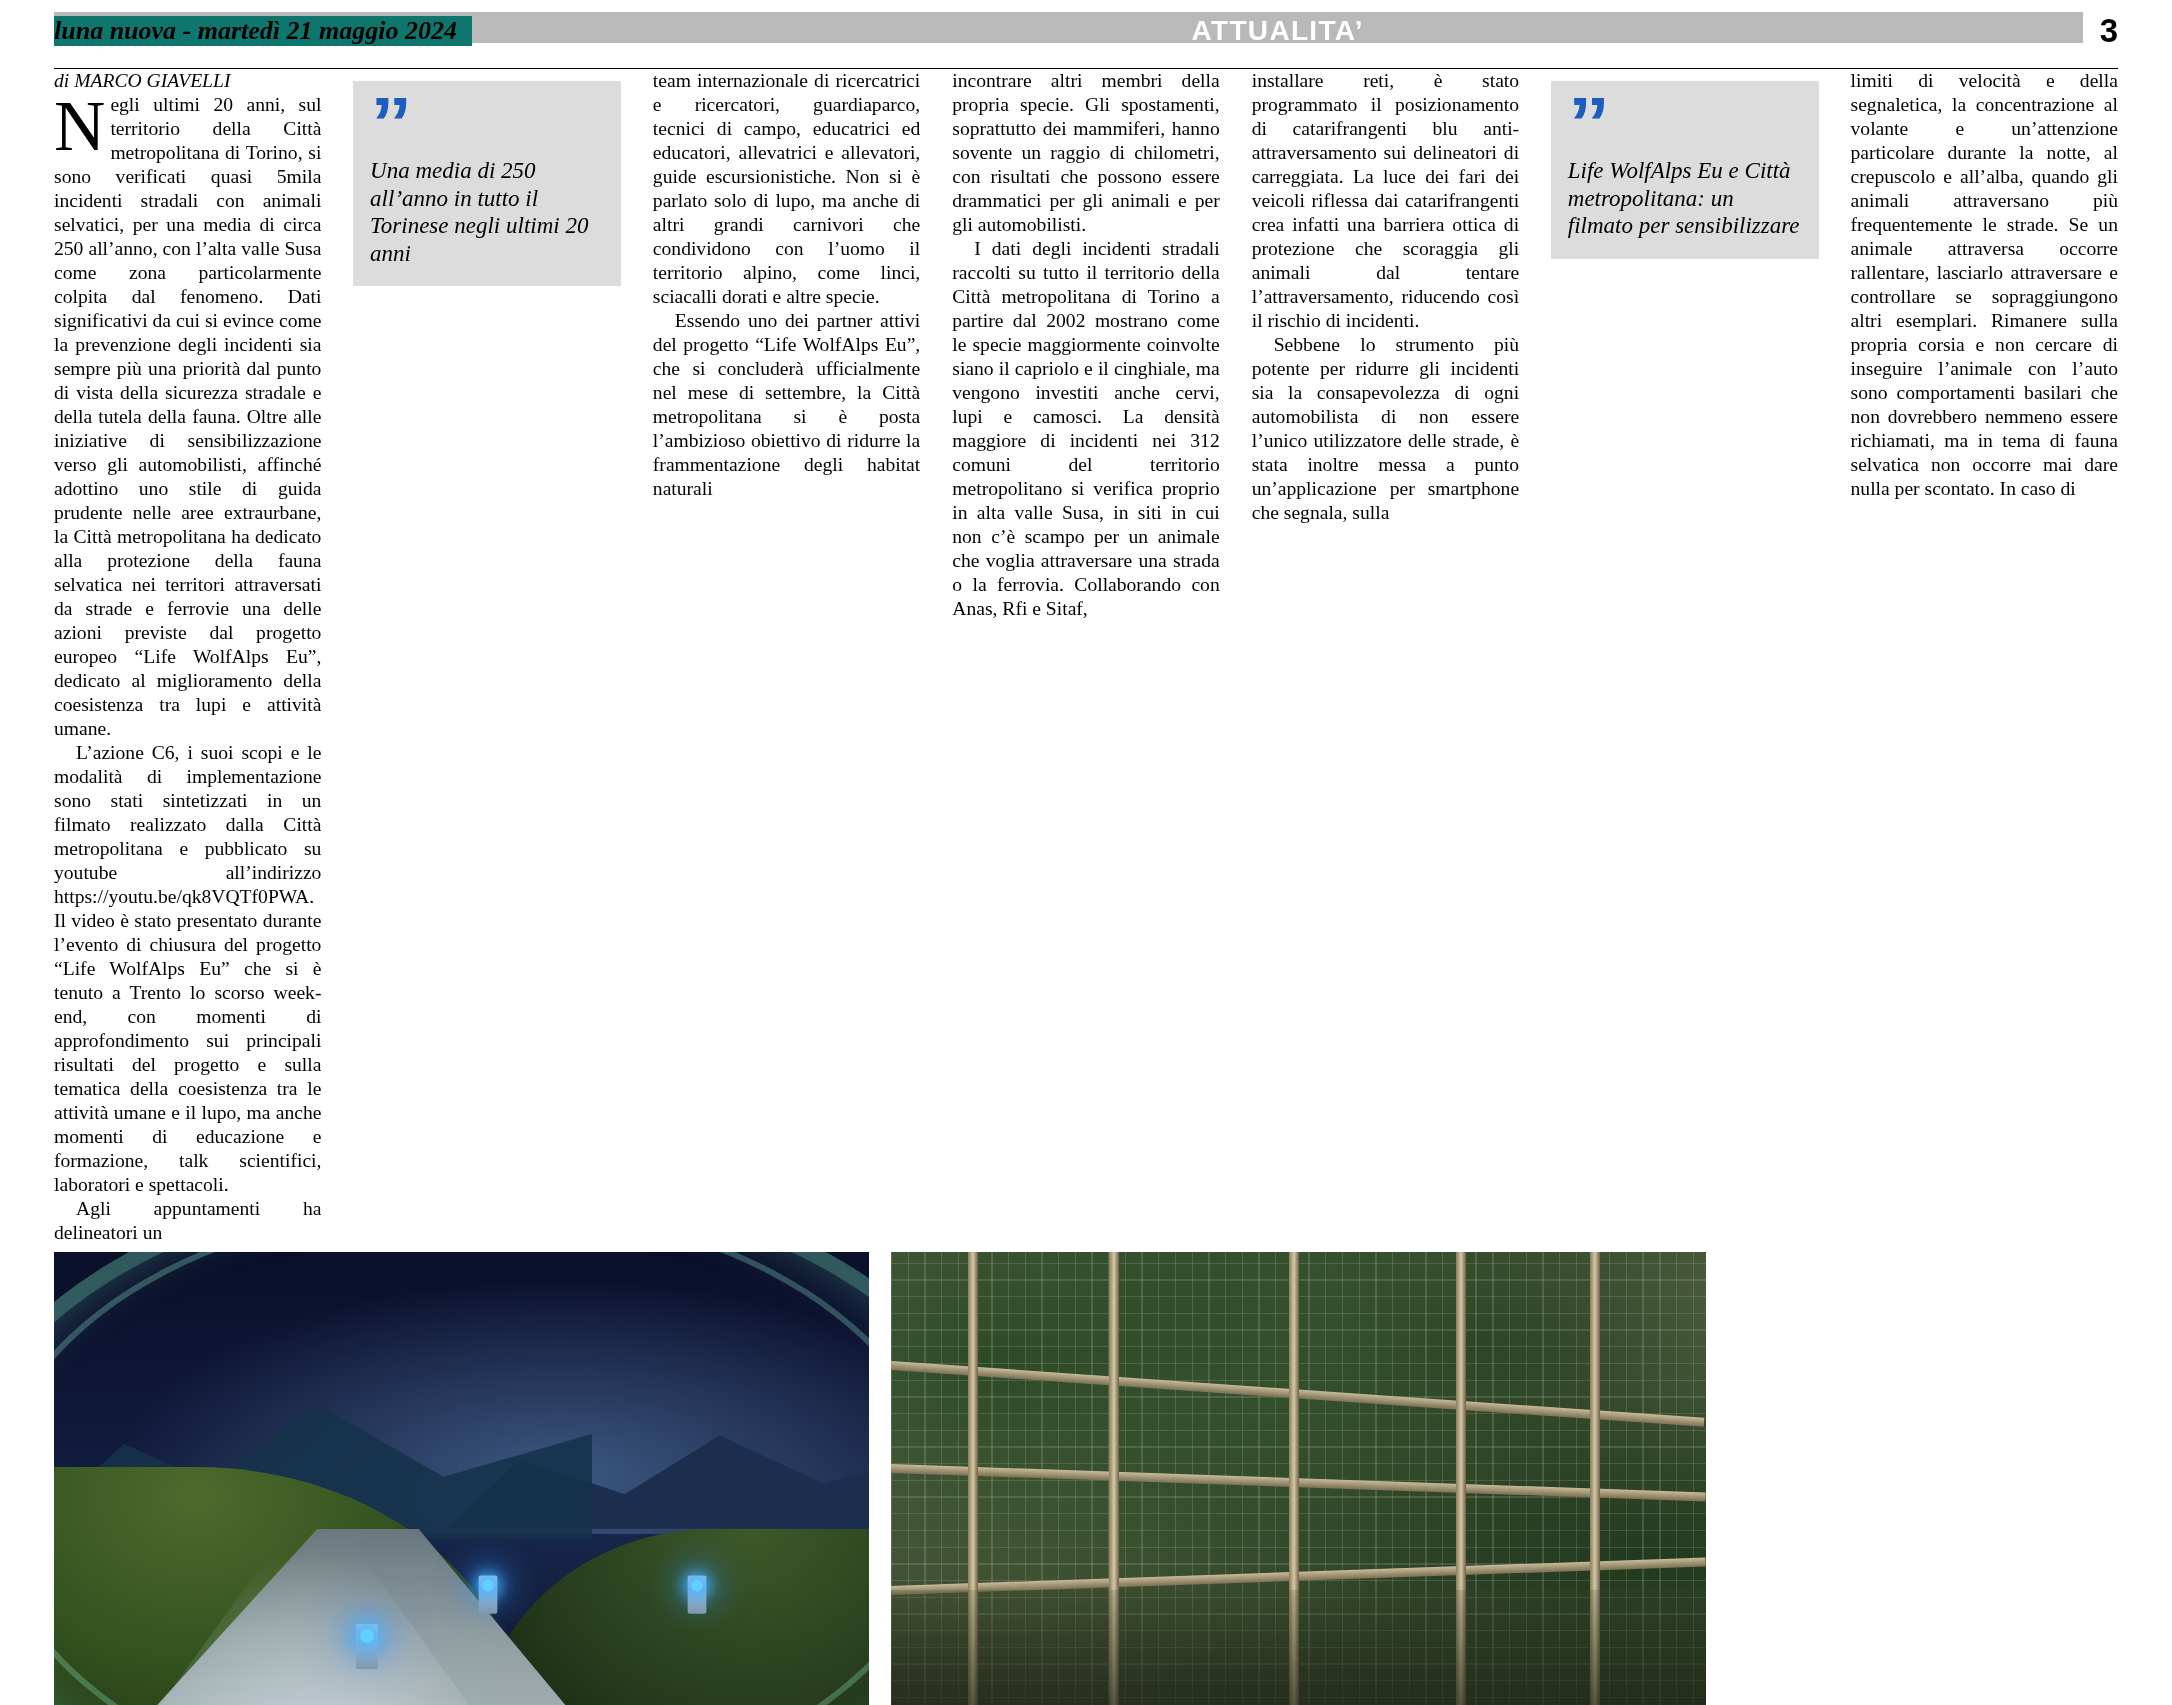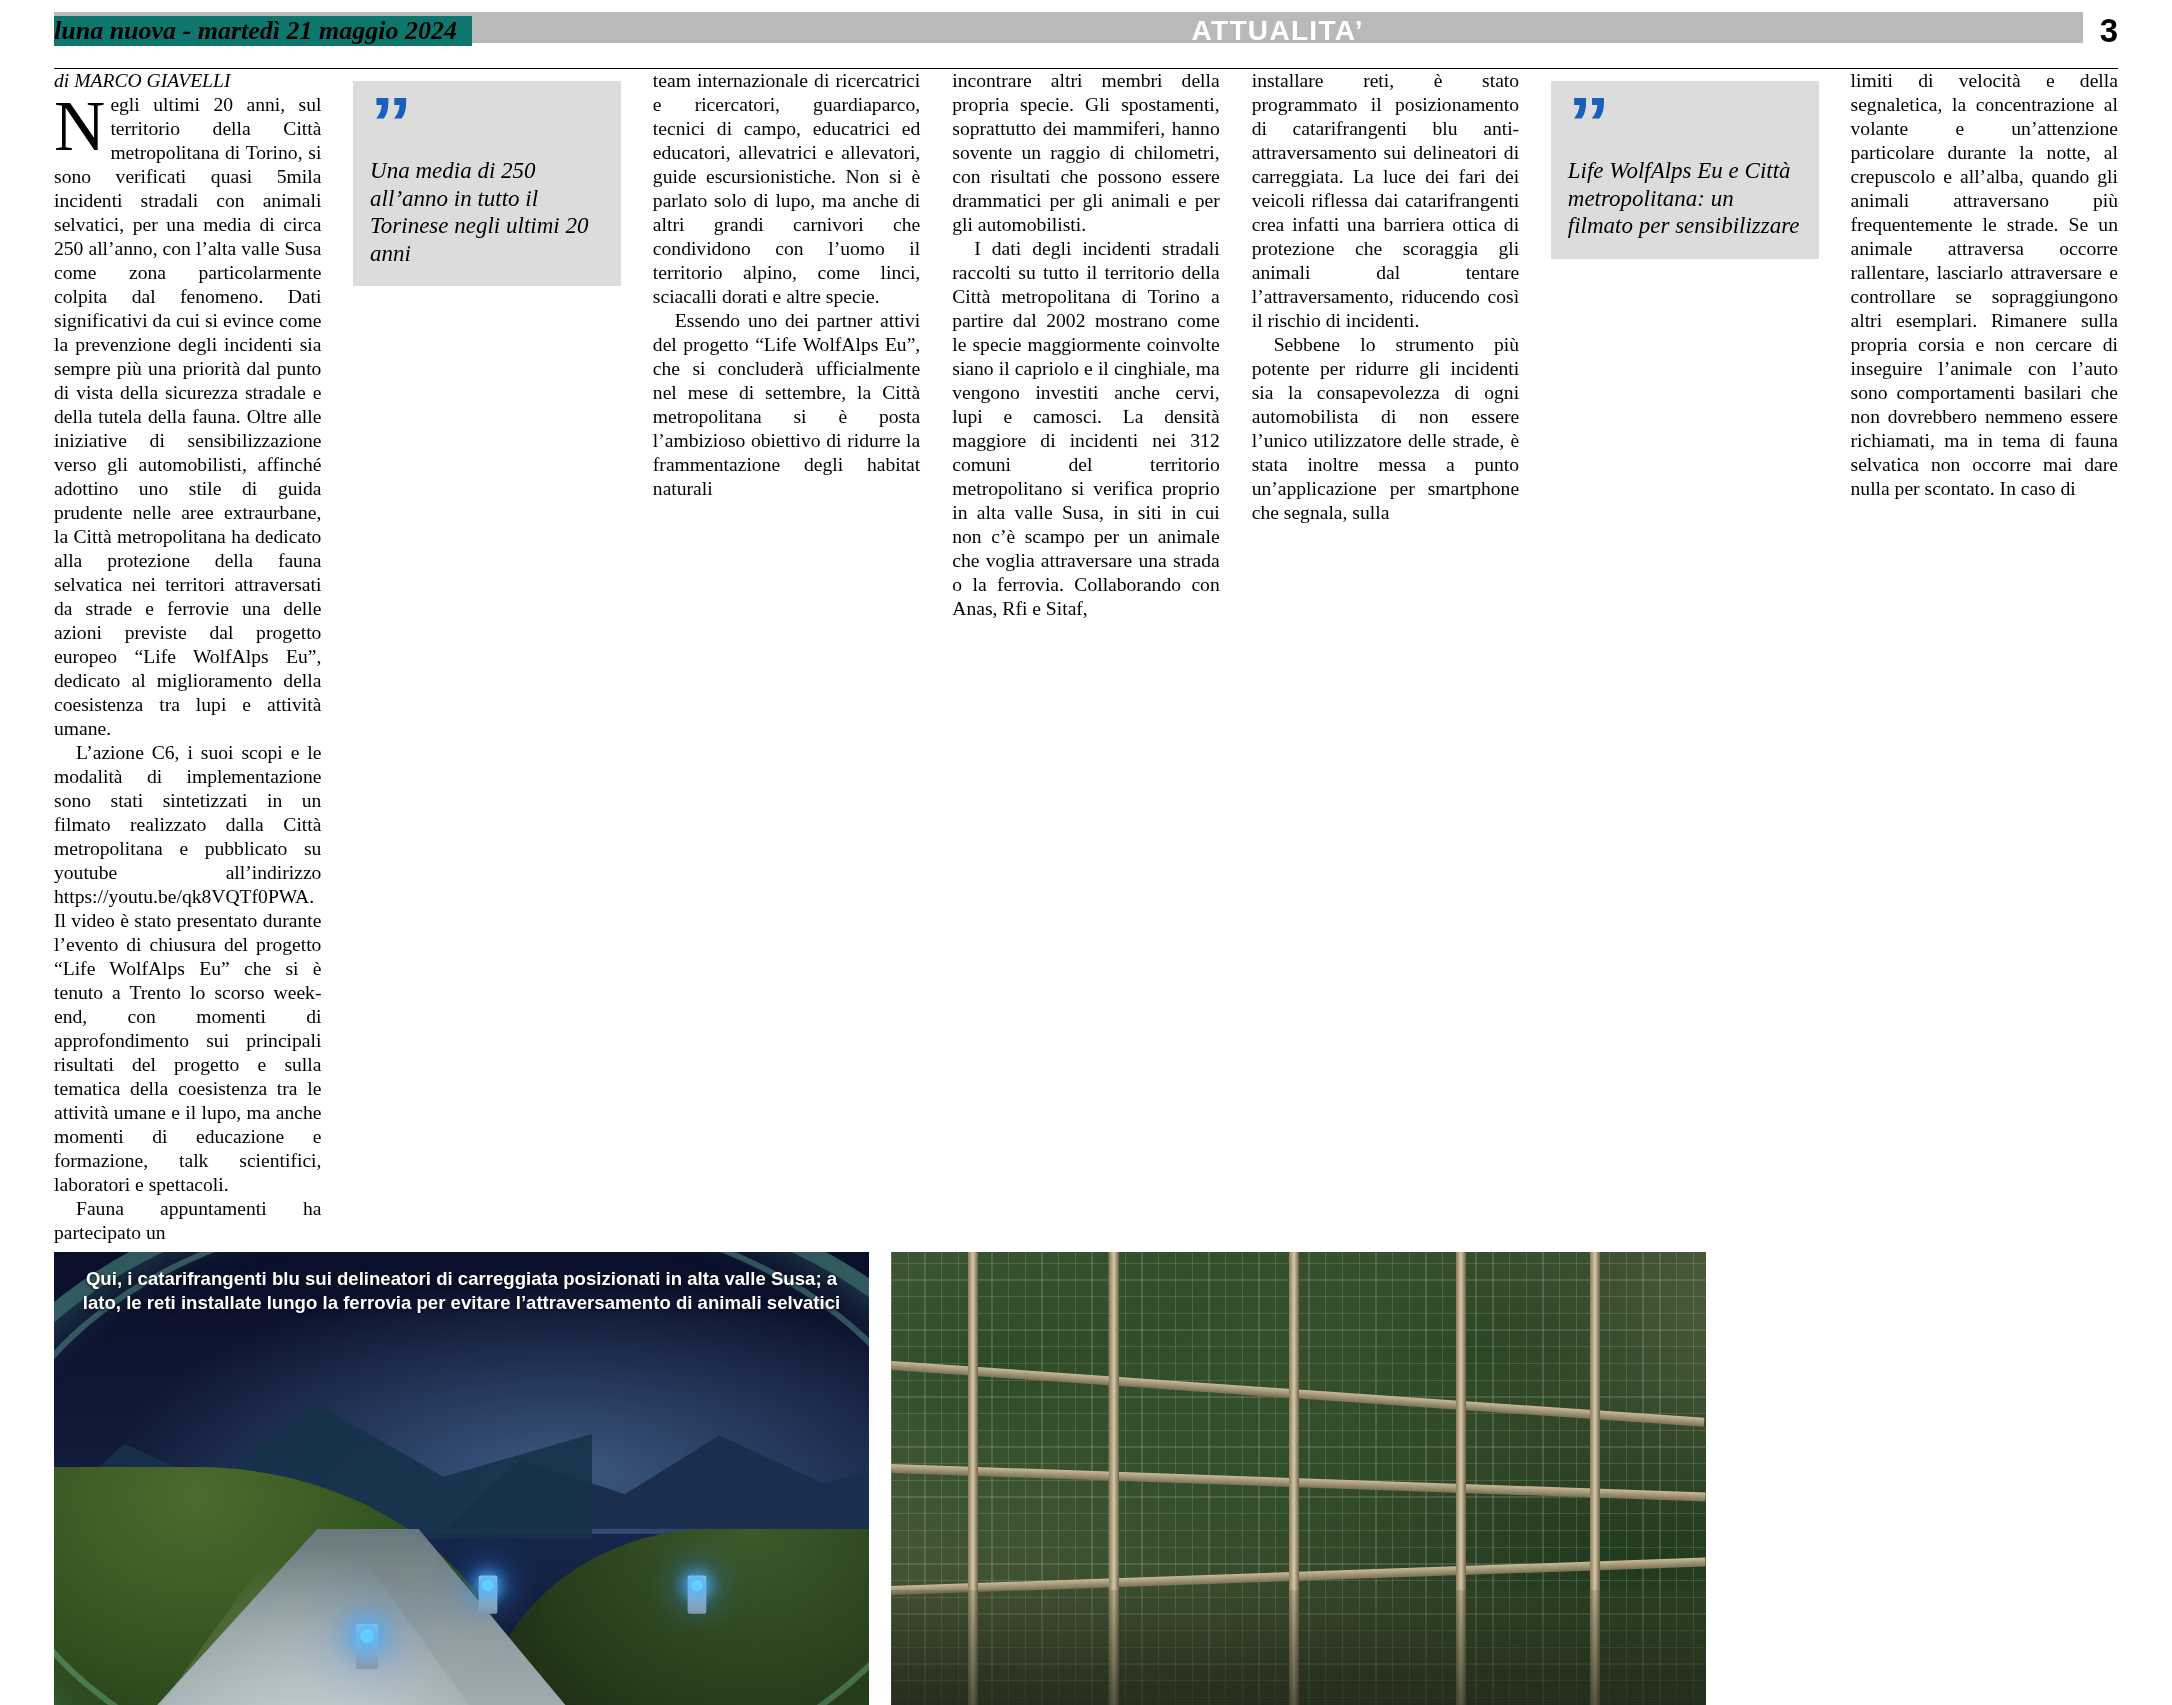--- a/index.html
+++ b/index.html
@@ -294,21 +294,21 @@
   </div>
   <div class="rule-top"></div>
 
 
   <div class="cols">
 
     <div class="col">
       <div class="byline">di MARCO GIAVELLI</div>
       <p class="dropcap-para"><span class="dropcap">N</span><span>egli ultimi 20 anni, sul territorio della Città metropolitana di Torino, si sono verificati quasi 5mila incidenti stradali con animali selvatici, per una media di circa 250 all’anno, con l’alta valle Susa come zona particolarmente colpita dal fenomeno. Dati significativi da cui si evince come la prevenzione degli incidenti sia sempre più una priorità dal punto di vista della sicurezza stradale e della tutela della fauna. Oltre alle iniziative di sensibilizzazione verso gli automobilisti, affinché adottino uno stile di guida prudente nelle aree extraurbane, la Città metropolitana ha dedicato alla protezione della fauna selvatica nei territori attraversati da strade e ferrovie una delle azioni previste dal progetto europeo “Life WolfAlps Eu”, dedicato al miglioramento della coesistenza tra lupi e attività umane.</span></p>
       <p>L’azione C6, i suoi scopi e le modalità di implementazione sono stati sintetizzati in un filmato realizzato dalla Città metropolitana e pubblicato su youtube all’indirizzo https://youtu.be/qk8VQTf0PWA. Il video è stato presentato durante l’evento di chiusura del progetto “Life WolfAlps Eu” che si è tenuto a Trento lo scorso week-end, con momenti di approfondimento sui principali risultati del progetto e sulla tematica della coesistenza tra le attività umane e il lupo, ma anche momenti di educazione e formazione, talk scientifici, laboratori e spettacoli.</p>
-      <p>Fauna appuntamenti ha partecipato un</p>
+      <p>Agli appuntamenti ha delineatori un</p>
     </div>
 
     <div class="col">
       <div class="pullquote">
         <span class="qmark">”</span>
         <div class="qtext">Una media di 250 all’anno in tutto il Torinese negli ultimi 20 anni</div>
       </div>
     </div>
 
     <div class="col">
@@ -347,21 +347,20 @@
         <div class="hill-left"></div>
         <div class="hill-right"></div>
         <div class="road"></div>
         <div class="beam"></div>
         <div class="refl" style="left:302px; bottom:96px;"></div>
         <div class="refl" style="left:423px; bottom:148px; transform:scale(.85);"></div>
         <div class="refl" style="left:632px; bottom:148px; transform:scale(.85);"></div>
         <div class="arc"></div>
         <div class="arc2"></div>
       </div>
-      <div class="caption">Qui, i catarifrangenti blu sui delineatori di carreggiata posizionati in alta valle Susa; a lato, le reti installate lungo la ferrovia per evitare l’attraversamento di animali selvatici</div>
     </div>
 
     <div class="photo photo-right">
       <div class="fence">
         <div class="trees"></div>
         <div class="mesh"></div>
         <div class="rail" style="top:109px; transform: rotate(4deg);"></div>
         <div class="rail" style="top:212px; transform: rotate(2deg);"></div>
         <div class="rail" style="top:334px; transform: rotate(-2deg);"></div>
         <div class="post" style="left:77px;"></div>

